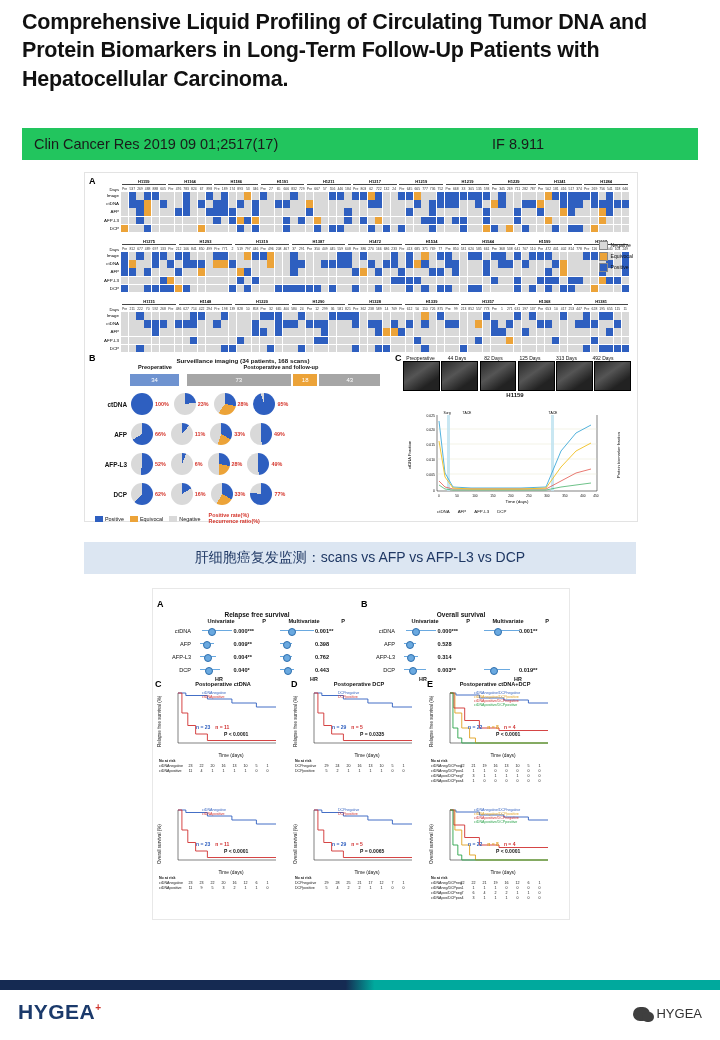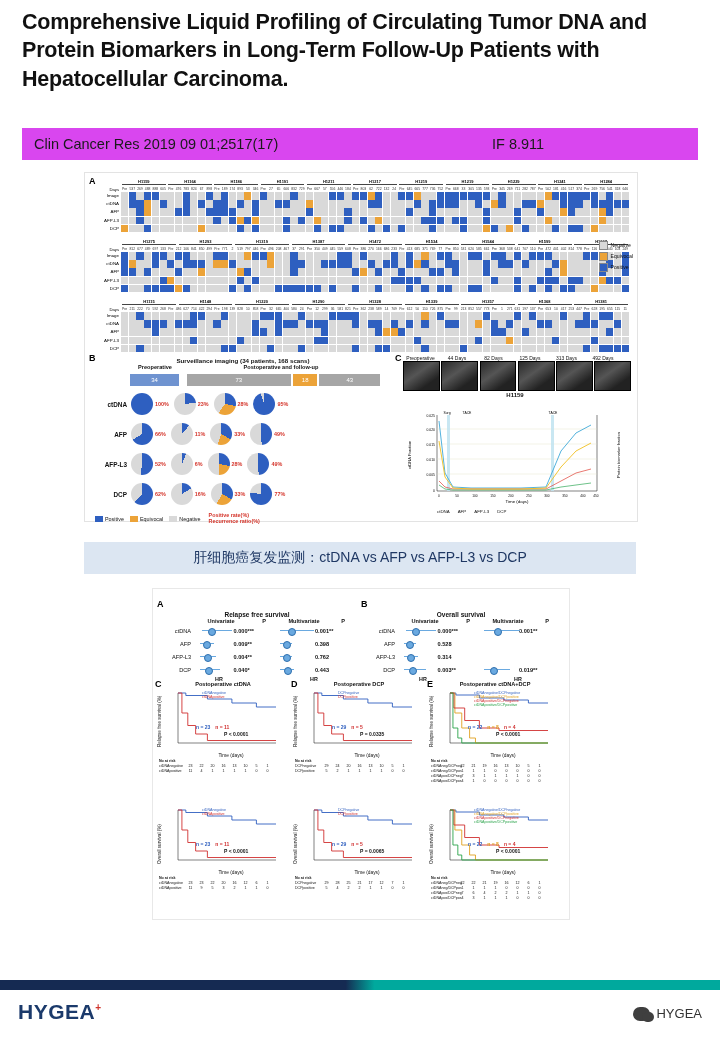--- a/index.html
+++ b/index.html
@@ -14,21 +14,21 @@
   .slide{position:relative;width:720px;height:1040px;}
 
   .title{
     position:absolute;left:22px;top:8px;width:686px;
     font-size:21.5px;font-weight:bold;line-height:1.32;
     color:#111;letter-spacing:-0.2px;
   }
 
   .citation-bar{
     position:absolute;left:22px;top:128px;width:676px;height:32px;
-    background:#d946ef;display:flex;align-items:center;
+    background:#22c55e;display:flex;align-items:center;
   }
   .citation-text{font-size:14.5px;color:#1a1a1a;margin-left:12px;}
   .citation-if{font-size:14.5px;color:#1a1a1a;position:absolute;left:470px;text-align:center;}
 
   
   .fig1{
     position:absolute;left:84px;top:172px;width:552px;height:348px;
     background:#ffffff;border:1px solid #e3e3e3;
   }
   .panel-label{font-weight:bold;font-size:9px;color:#000;}
@@ -1623,21 +1623,21 @@
           <span>ctDNA</span>
           <span>AFP</span>
           <span>AFP-L3</span>
           <span>DCP</span>
         </div>
       </div>
     </div>
   </div>
 
   <div class="capt-bar">
-    <span class="capt-text">肝细胞癌复发监测：ctDNA vs AFP vs AFP-L3 vs DCP</span>
+    <span class="capt-text">肝细胞癌复发监测：scans vs AFP vs AFP-L3 vs DCP</span>
   </div>
 
   <div class="fig2">
 
     <div style="position:absolute;left:4px;top:4px;width:200px;">
       <span class="panel-label">A</span>
       <div class="fp-title">Relapse free survival</div>
       <div style="display:flex;font-size:5.6px;font-weight:bold;margin-left:34px;">
         <div style="width:60px;text-align:center;">Univariate</div>
         <div style="width:26px;text-align:center;">P</div>

